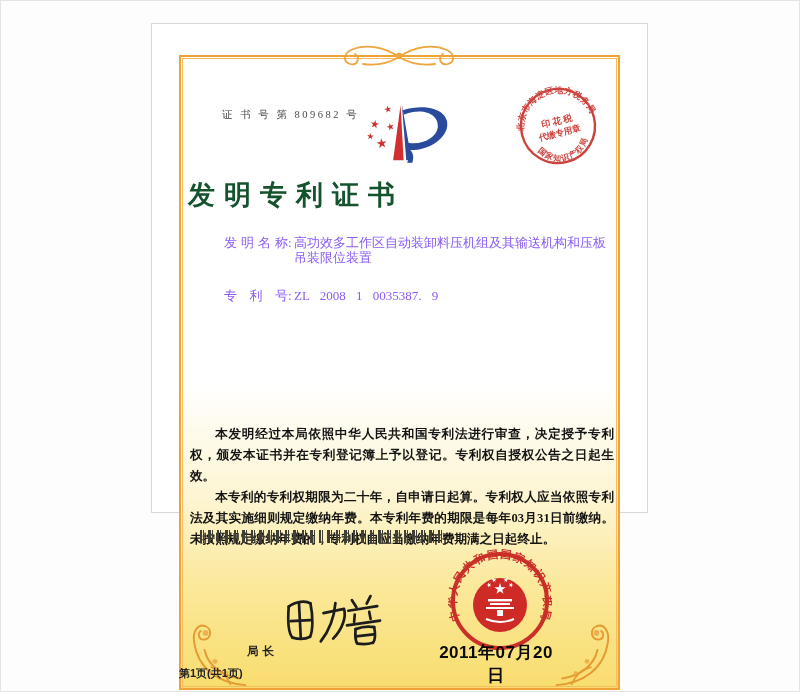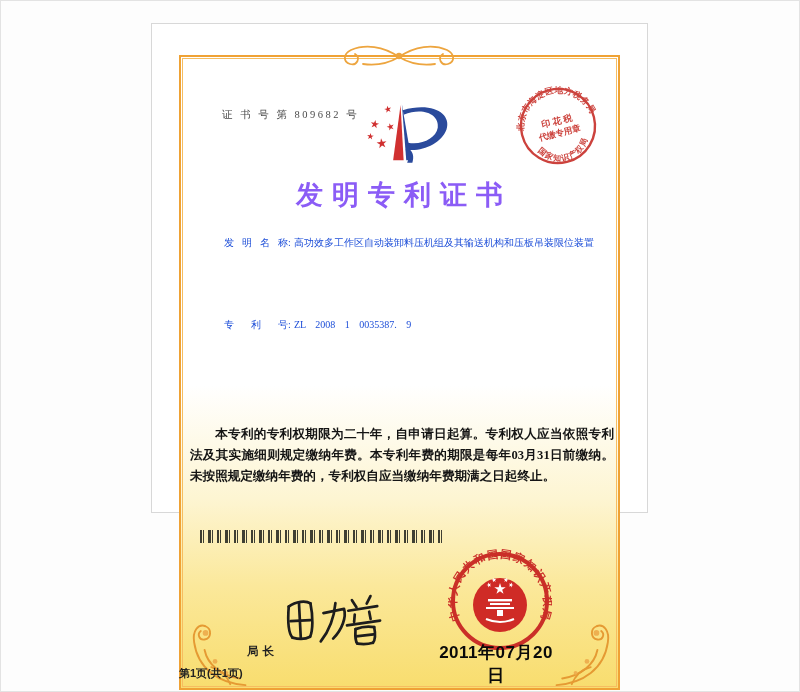--- a/index.html
+++ b/index.html
@@ -6,23 +6,23 @@
   .canvas{position:relative;width:800px;height:692px;background:#fdfdfd;overflow:hidden;
           font-family:"Liberation Serif","DejaVu Serif",serif;box-sizing:border-box;border:1px solid #e3e3e3;}
   .page{position:absolute;left:150px;top:2px;width:497px;height:490px;background:#ffffff;
         border:1px solid #d8d8d8;box-sizing:border-box;margin-top:20px;}
   .frame{position:absolute;left:27px;top:31px;width:441px;height:635px;box-sizing:border-box;
          border:2px solid #efa235;
          background:linear-gradient(180deg,#ffffff 0%,#ffffff 52%,#fdf5d2 70%,#fbe89a 84%,#f8dd6e 100%);}
   .frame-inner{position:absolute;inset:1px;border:1px solid #f6bd60;pointer-events:none;}
   .cert-no{position:absolute;left:70px;top:84px;font-size:10.5px;letter-spacing:2.5px;color:#4a4a4a;}
   .logo{position:absolute;left:206px;top:74px;width:100px;height:70px;}
-  .title{position:absolute;left:27px;top:153px;width:441px;text-align:center;font-size:27px;
-         font-weight:700;letter-spacing:9px;color:#8b5cf6;text-indent:9px;}
-  .field{position:absolute;left:72px;width:392px;font-size:10px;color:#1d4ed8;line-height:15px;}
+  .title{position:absolute;left:27px;top:153px;width:441px;font-size:27px;
+         font-weight:700;letter-spacing:9px;color:#14532d;text-indent:9px;}
+  .field{position:absolute;left:72px;width:392px;font-size:13px;color:#8b5cf6;line-height:15px;}
   .flabel{display:inline-block;width:64px;text-align:justify;text-align-last:justify;vertical-align:top;}
   .fcolon{display:inline-block;width:6px;vertical-align:top;}
   .fvalue{display:inline-block;width:316px;vertical-align:top;white-space:pre-wrap;}
   .fvalue.num{word-spacing:7px;}
   .paras{position:absolute;left:38px;top:400px;width:424px;font-size:12.6px;line-height:21px;
          text-align:justify;color:#141414;font-weight:600;}
   .paras p{margin:0;text-indent:2em;}
   .barcode{position:absolute;left:48px;top:506px;width:243px;height:13px;
            background:repeating-linear-gradient(90deg,#3f3f33 0 2px,transparent 2px 3px,#3f3f33 3px 4px,
            transparent 4px 8px,#3f3f33 8px 11px,transparent 11px 12px,#3f3f33 12px 13px,transparent 13px 17px);}
@@ -117,25 +117,26 @@
         <use href="#star" transform="translate(13,44) scale(4) rotate(6)"></use>
         <use href="#star" transform="translate(26,52) scale(6) rotate(-8)"></use>
       </g>
     </svg>
 
     <div class="title">发明专利证书</div>
 
     <div class="field" style="top:211px">
       <span class="flabel">发明名称</span><span class="fcolon">:</span><span class="fvalue">高功效多工作区自动装卸料压机组及其输送机构和压板吊装限位装置</span>
     </div>
-    <div class="field" style="top:293px">
+    <div class="field" style="top:264px">
       <span class="flabel">专利号</span><span class="fcolon">:</span><span class="fvalue num">ZL 2008 1 0035387. 9</span>
     </div>
 
     <div class="paras">
+      <p>本发明经过本局依照中华人民共和国专利法进行审查，决定授予专利权，颁发本证书并在专利登记簿上予以登记。专利权自授权公告之日起生效。</p>
       <p>本专利的专利权期限为二十年，自申请日起算。专利权人应当依照专利法及其实施细则规定缴纳年费。本专利年费的期限是每年03月31日前缴纳。未按照规定缴纳年费的，专利权自应当缴纳年费期满之日起终止。</p>
     </div>
 
     <div class="barcode"></div>
 
     <div class="signer-title">局长</div>
     <svg class="signature" viewBox="0 0 100 66">
       <g stroke="#1d1d1d" stroke-width="2.6" fill="none" stroke-linecap="round" stroke-linejoin="round">
         <path d="M11,19 C9,34 10,45 13,49"></path>
           <path d="M11,19 C18,14 28,14 32,17"></path>

